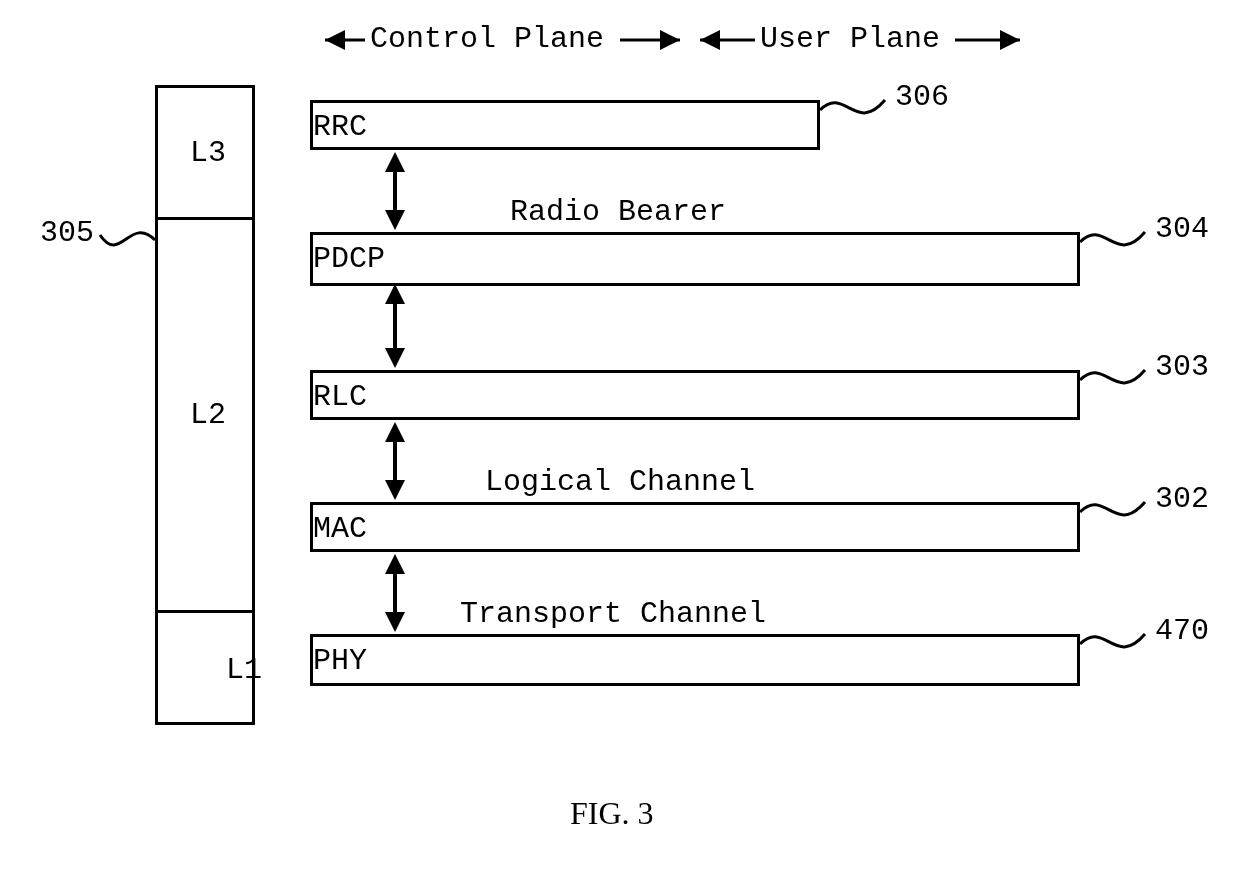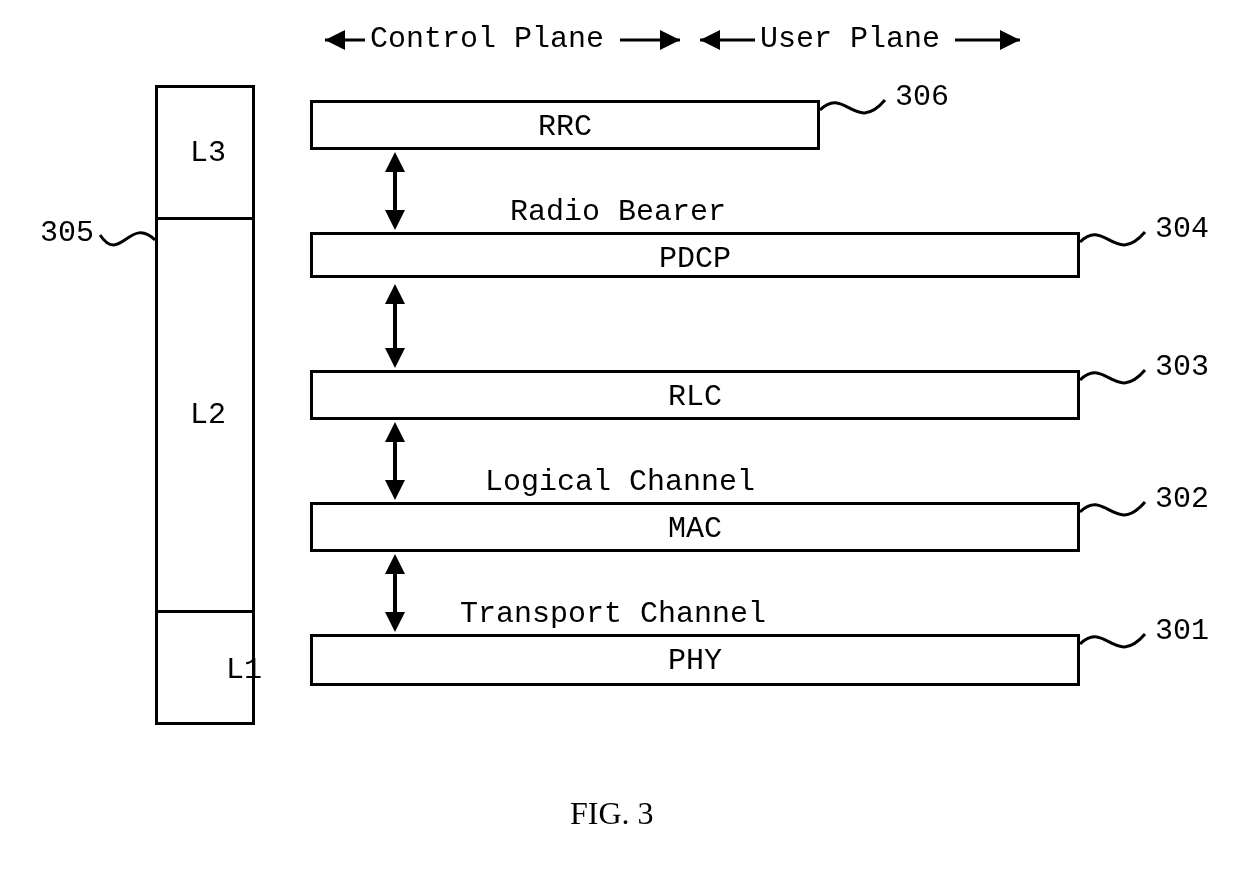--- a/index.html
+++ b/index.html
@@ -19,21 +19,21 @@
     border: 3px solid #000;
     background: #fff;
     box-sizing: border-box;
   }
   .label {
     position: absolute;
     font-size: 30px;
     white-space: nowrap;
   }
   .label.center {
-    text-align: center;
+    text-align: left;
     width: 100%;
   }
   .fig-caption {
     font-family: "Times New Roman", Times, serif;
     font-size: 32px;
   }
   
   svg.overlay {
     position: absolute;
     left: 0; top: 0;
@@ -61,21 +61,21 @@
   <div class="label" style="left:760px; top:22px;">User Plane</div>
   <div class="label" style="left:370px; top:22px;">Control Plane</div>
 
   <div class="box" style="left:310px; top:100px; width:510px; height:50px;">
     <div class="label center" style="top:7px;">RRC</div>
   </div>
   <div class="label" style="left:895px; top:80px;">306</div>
 
   <div class="label" style="left:510px; top:195px;">Radio Bearer</div>
 
-  <div class="box" style="left:310px; top:232px; width:770px; height:46px;">
+  <div class="box" style="left:310px; top:232px; width:770px; height:54px;">
     <div class="label center" style="top:7px;">PDCP</div>
   </div>
   <div class="label" style="left:1155px; top:212px;">304</div>
 
   <div class="box" style="left:310px; top:370px; width:770px; height:50px;text-decoration:underline;">
     <div class="label center" style="top:7px;">RLC</div>
   </div>
   <div class="label" style="left:1155px; top:350px;">303</div>
 
   <div class="label" style="left:485px; top:465px;">Logical Channel</div>
@@ -83,21 +83,21 @@
   <div class="box" style="left:310px; top:502px; width:770px; height:50px;">
     <div class="label center" style="top:7px;">MAC</div>
   </div>
   <div class="label" style="left:1155px; top:482px;">302</div>
 
   <div class="label" style="left:460px; top:597px;">Transport Channel</div>
 
   <div class="box" style="left:310px; top:634px; width:770px; height:52px;">
     <div class="label center" style="top:7px;">PHY</div>
   </div>
-  <div class="label" style="left:1155px; top:614px;">301</div>
+  <div class="label" style="left:1155px; top:614px;">470</div>
 
   <div class="label" style="left:40px; top:216px;">305</div>
 
   <div class="label fig-caption" style="left:570px; top:795px;">FIG. 3</div>
 
   <svg class="overlay" viewBox="0 0 1240 871">
     <defs>
       <marker id="arrowR" viewBox="0 0 12 12" refX="11" refY="6" markerWidth="10" markerHeight="10" orient="auto-start-reverse">
         <path d="M0,0 L12,6 L0,12 Z" fill="#000"></path>
       </marker>

